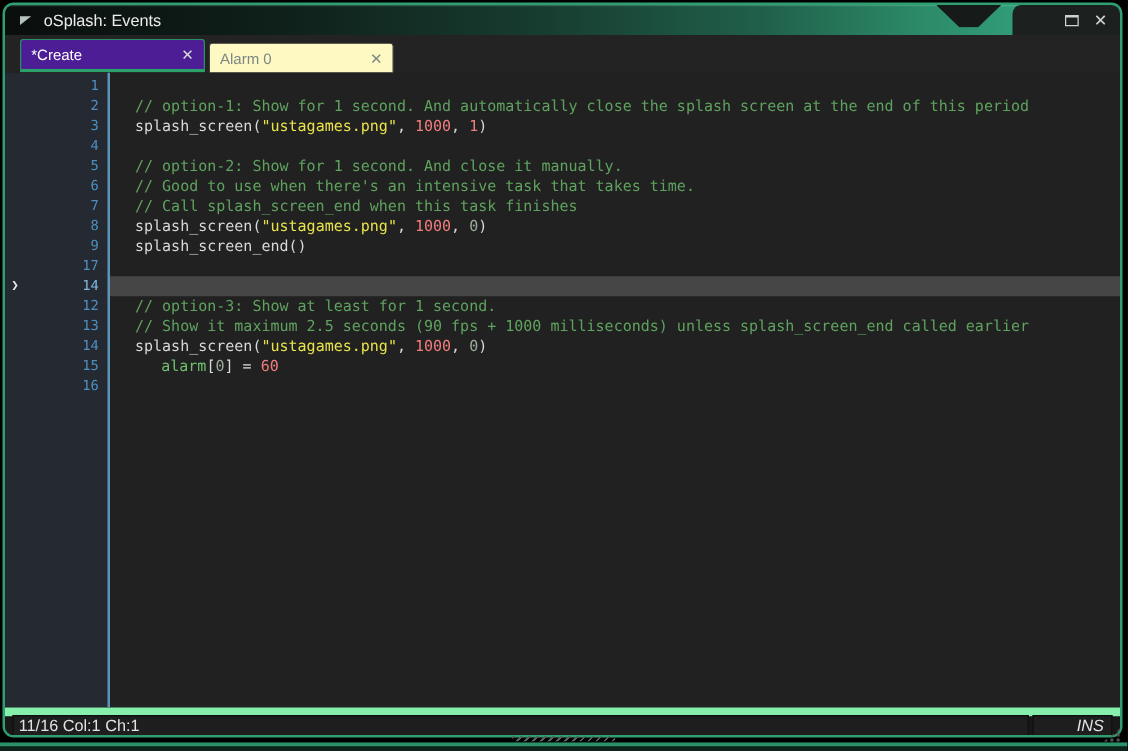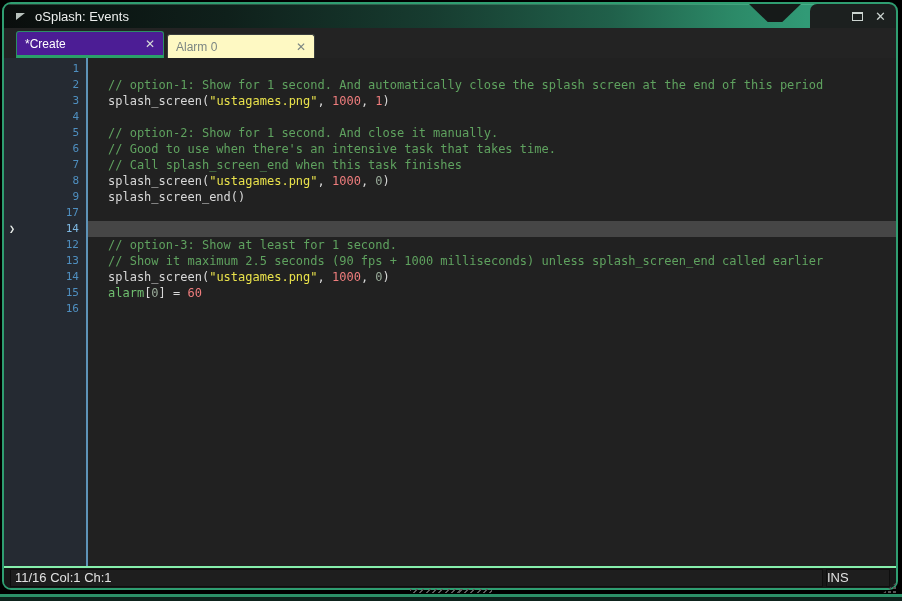--- a/index.html
+++ b/index.html
@@ -54,29 +54,29 @@
            font-size:10px; line-height:16px; }
   .code { flex:1; padding-top:3px; }
   .cline { height:16px; white-space:pre; padding-left:20px;
            font:12px/16px "DejaVu Sans Mono", monospace; color:var(--plain,#d8d8d8); }
   .cline.cur { background:var(--curLineBg,#464646); }
   .tk-comment { color:var(--comment,#5fa25f); }
   .tk-string  { color:var(--string,#e9e24b); }
   .tk-number  { color:var(--number,#ef7d7d); }
   .tk-zero    { color:var(--zero,#9aab9a); }
   .tk-plain   { color:var(--plain,#d8d8d8); }
-  .tk-builtin { color:var(--builtin,#6fbf6f); }
+  .tk-builtin { color:var(--builtin,#6fbf6f);margin-left:21px; }
 
   
-  .statusbar { height:22px; flex:none; background:#181818; border-top:2px solid #86efac;
+  .statusbar { height:22px; flex:none; background:#181818; border-top:7px solid #86efac;
                display:flex; align-items:center; gap:3px; padding:0 6px; }
   .scell { background:#1e1e1e; border:1px solid #0e0e0e; height:18px;
            line-height:16px; font-size:13px; color:#e2e2e2; }
   .status-left { flex:1; padding-left:4px; }
-  .status-right { width:64px; text-align:left; padding-right:6px; }
+  .status-right { width:64px; text-align:right; padding-right:6px;font-style:italic; }
 
   
   .dock-edge { position:absolute; left:0; right:0; top:594px; height:7px;
                background:#0d231c; border-top:3px solid #2b9168; }
   .splitter-grip { position:absolute; left:410px; top:589px; width:82px; height:4px;
                    background:repeating-linear-gradient(135deg,#5d5d5d 0 1.5px,transparent 1.5px 4.5px); }
   .corner-grip { position:absolute; left:882px; top:582px; width:15px; height:12px;
                  background-image:radial-gradient(#565656 35%, transparent 45%);
                  background-size:5px 4px;
                  clip-path:polygon(100% 0,100% 100%,0 100%); }

